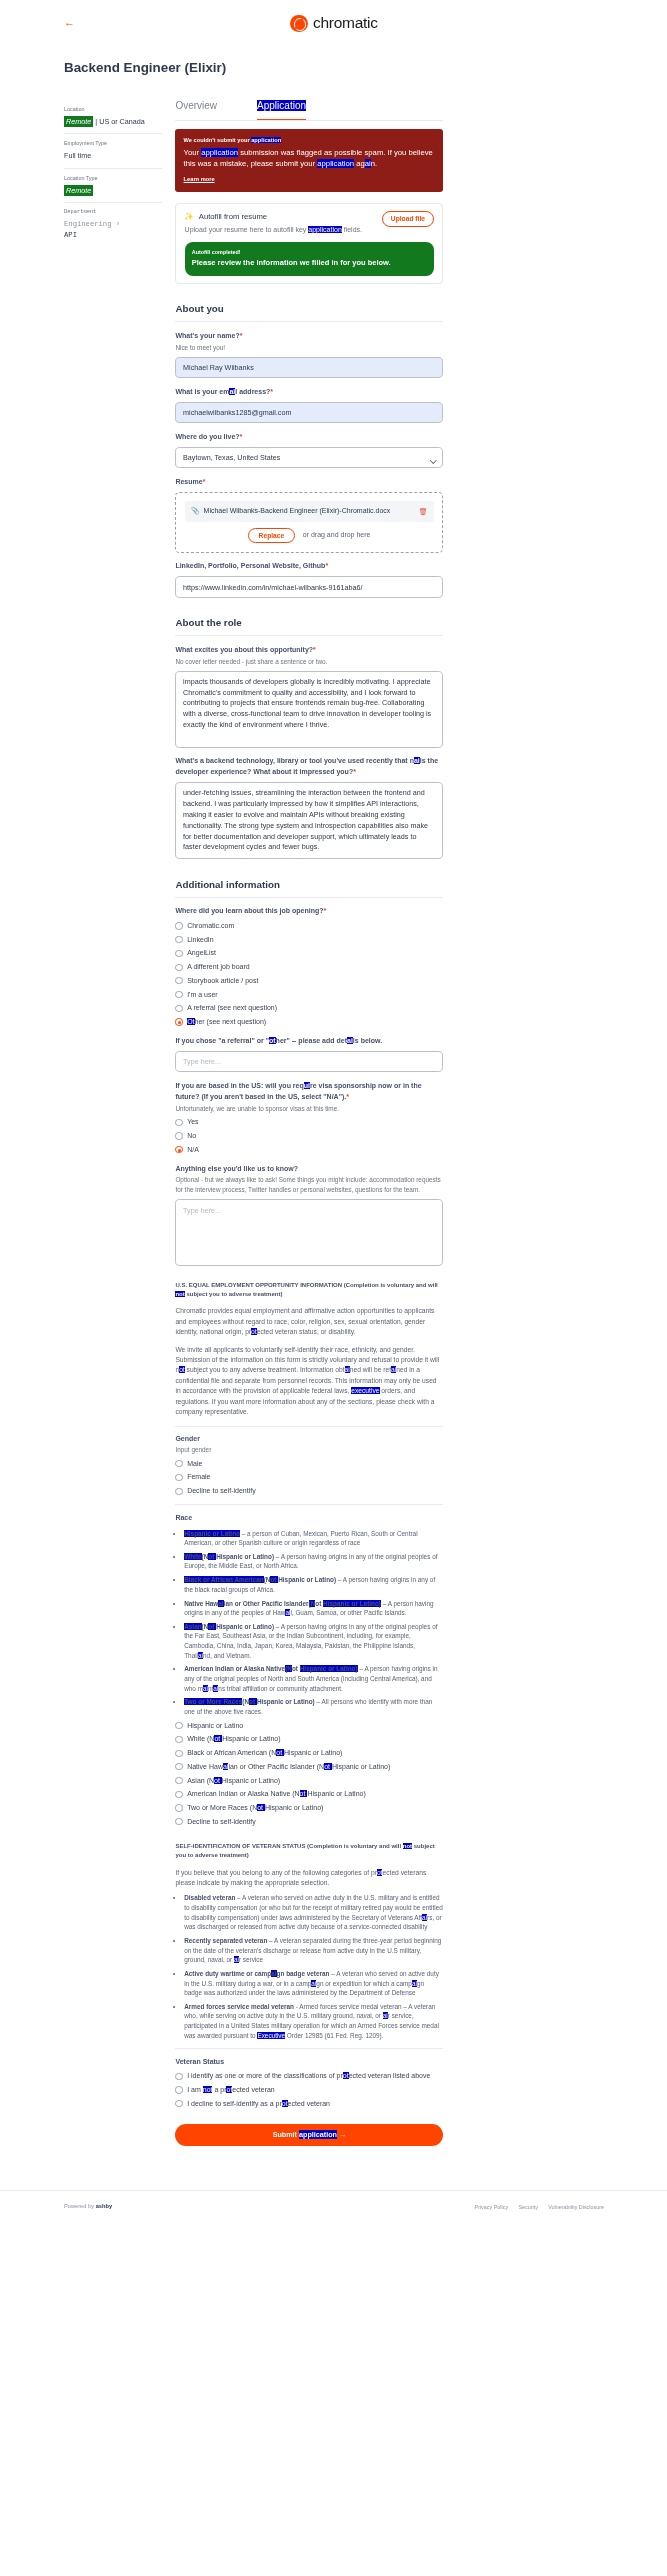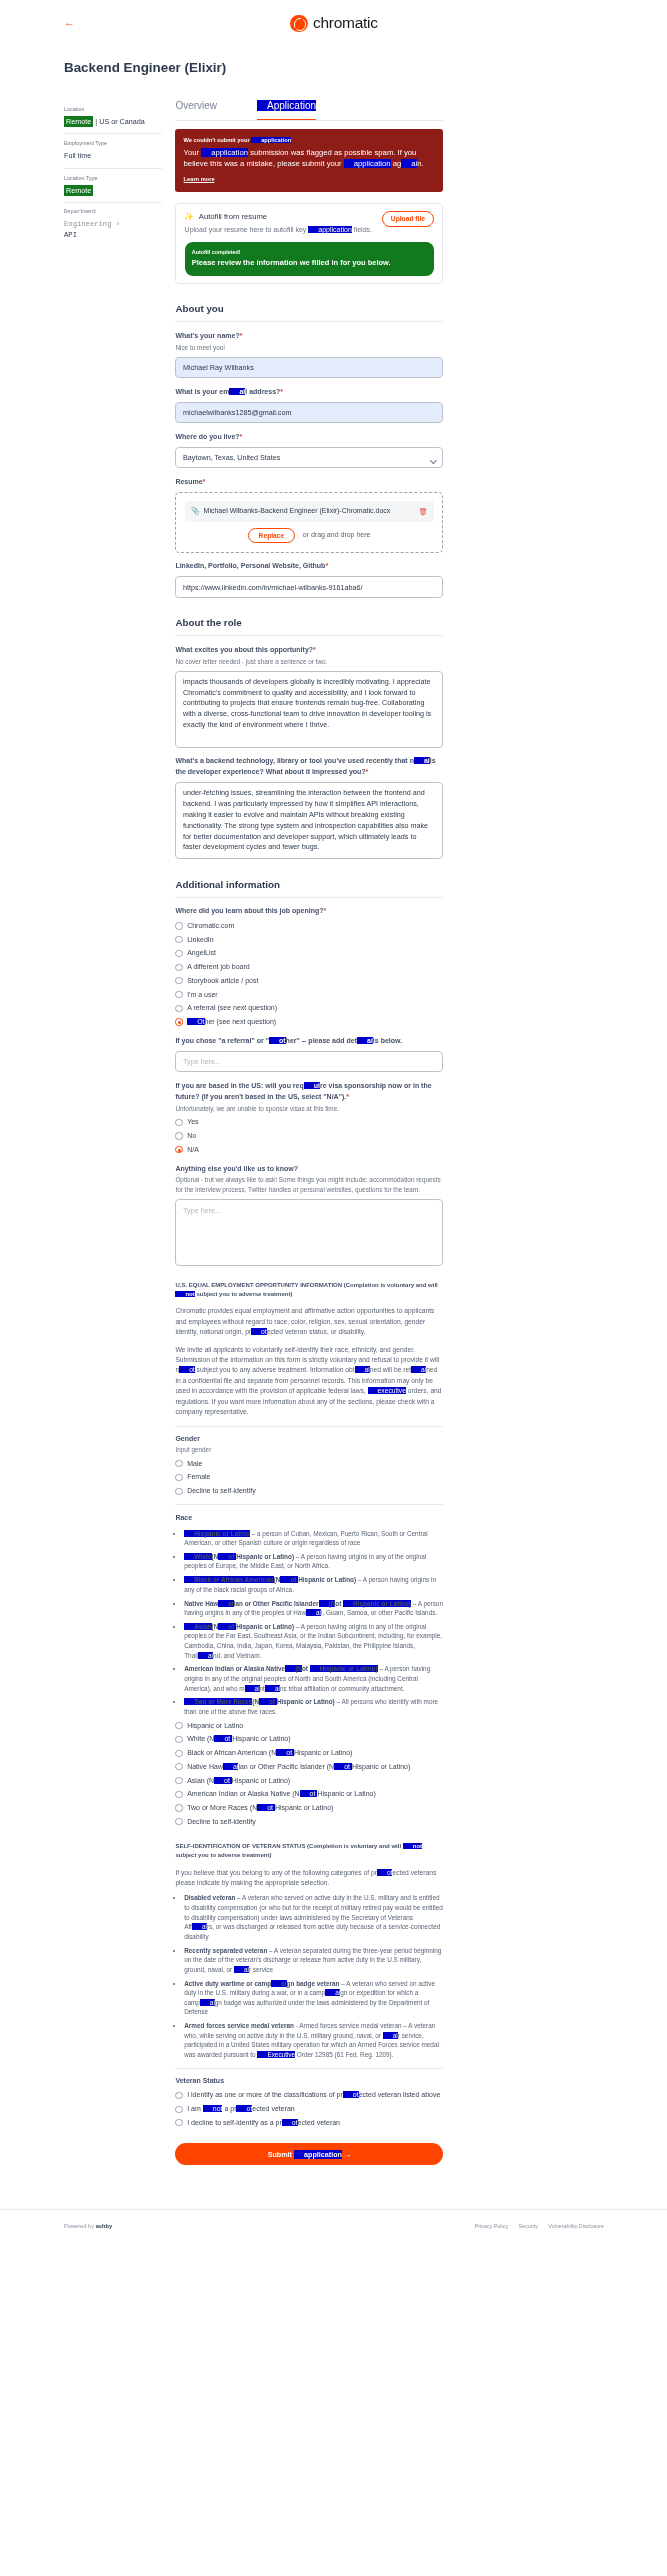--- a/index.html
+++ b/index.html
@@ -5,21 +5,21 @@
   * { box-sizing: border-box; margin: 0; padding: 0; }
   html, body { width: 668px; }
   body {
     font-family: "Liberation Sans", sans-serif;
     background: #ffffff;
     color: #2e3a4e;
     font-size: 7.2px;
     line-height: 1.55;
     -webkit-font-smoothing: antialiased;
   }
-  .sel { background: #0000cc; color: #ffffff; padding-left: 10px; }
+  .sel { background: #0000cc; color: #ffffff; }
   .req { color: #d24b3e; }
 
   
   .site-header {
     height: 47px;
     display: flex;
     align-items: center;
     justify-content: center;
     background: #ffffff;
     position: relative;
@@ -66,21 +66,21 @@
   .sidebar { width: 98px; flex: none; padding-top: 2.1px; }
   .content { width: 268px; margin-left: 13.4px; flex: none; }
 
   
   .side-block { padding: 5.2px 0 6.2px 0; border-bottom: 0.5px solid #e8eaee; }
   .side-block:last-child { border-bottom: none; font-family: Liberation Mono, monospace; }
   .side-label { font-size: 5.4px; color: #6b7480; margin-bottom: 2.6px; }
   .side-value { font-size: 7.2px; color: #2e3a4e; }
   .badge-remote {
     background: #12791f; color: #fff; padding: 0 2.1px;
-    display: inline-block; font-size: 7.2px;
+    display: inline-block; font-size: 7.2px; font-style: italic;
   }
   .dept-link { color: #8b94a2; }
 
   
   .tabs { display: flex; gap: 40px; border-bottom: 0.5px solid #e8eaee; padding-bottom: 0; }
   .tab { font-size: 10px; color: #7b8595; padding-bottom: 5.7px; cursor: pointer; }
   .tab.active { color: #2e3a4e; border-bottom: 1.5px solid #FF4400; }
 
   
   .alert-error {

